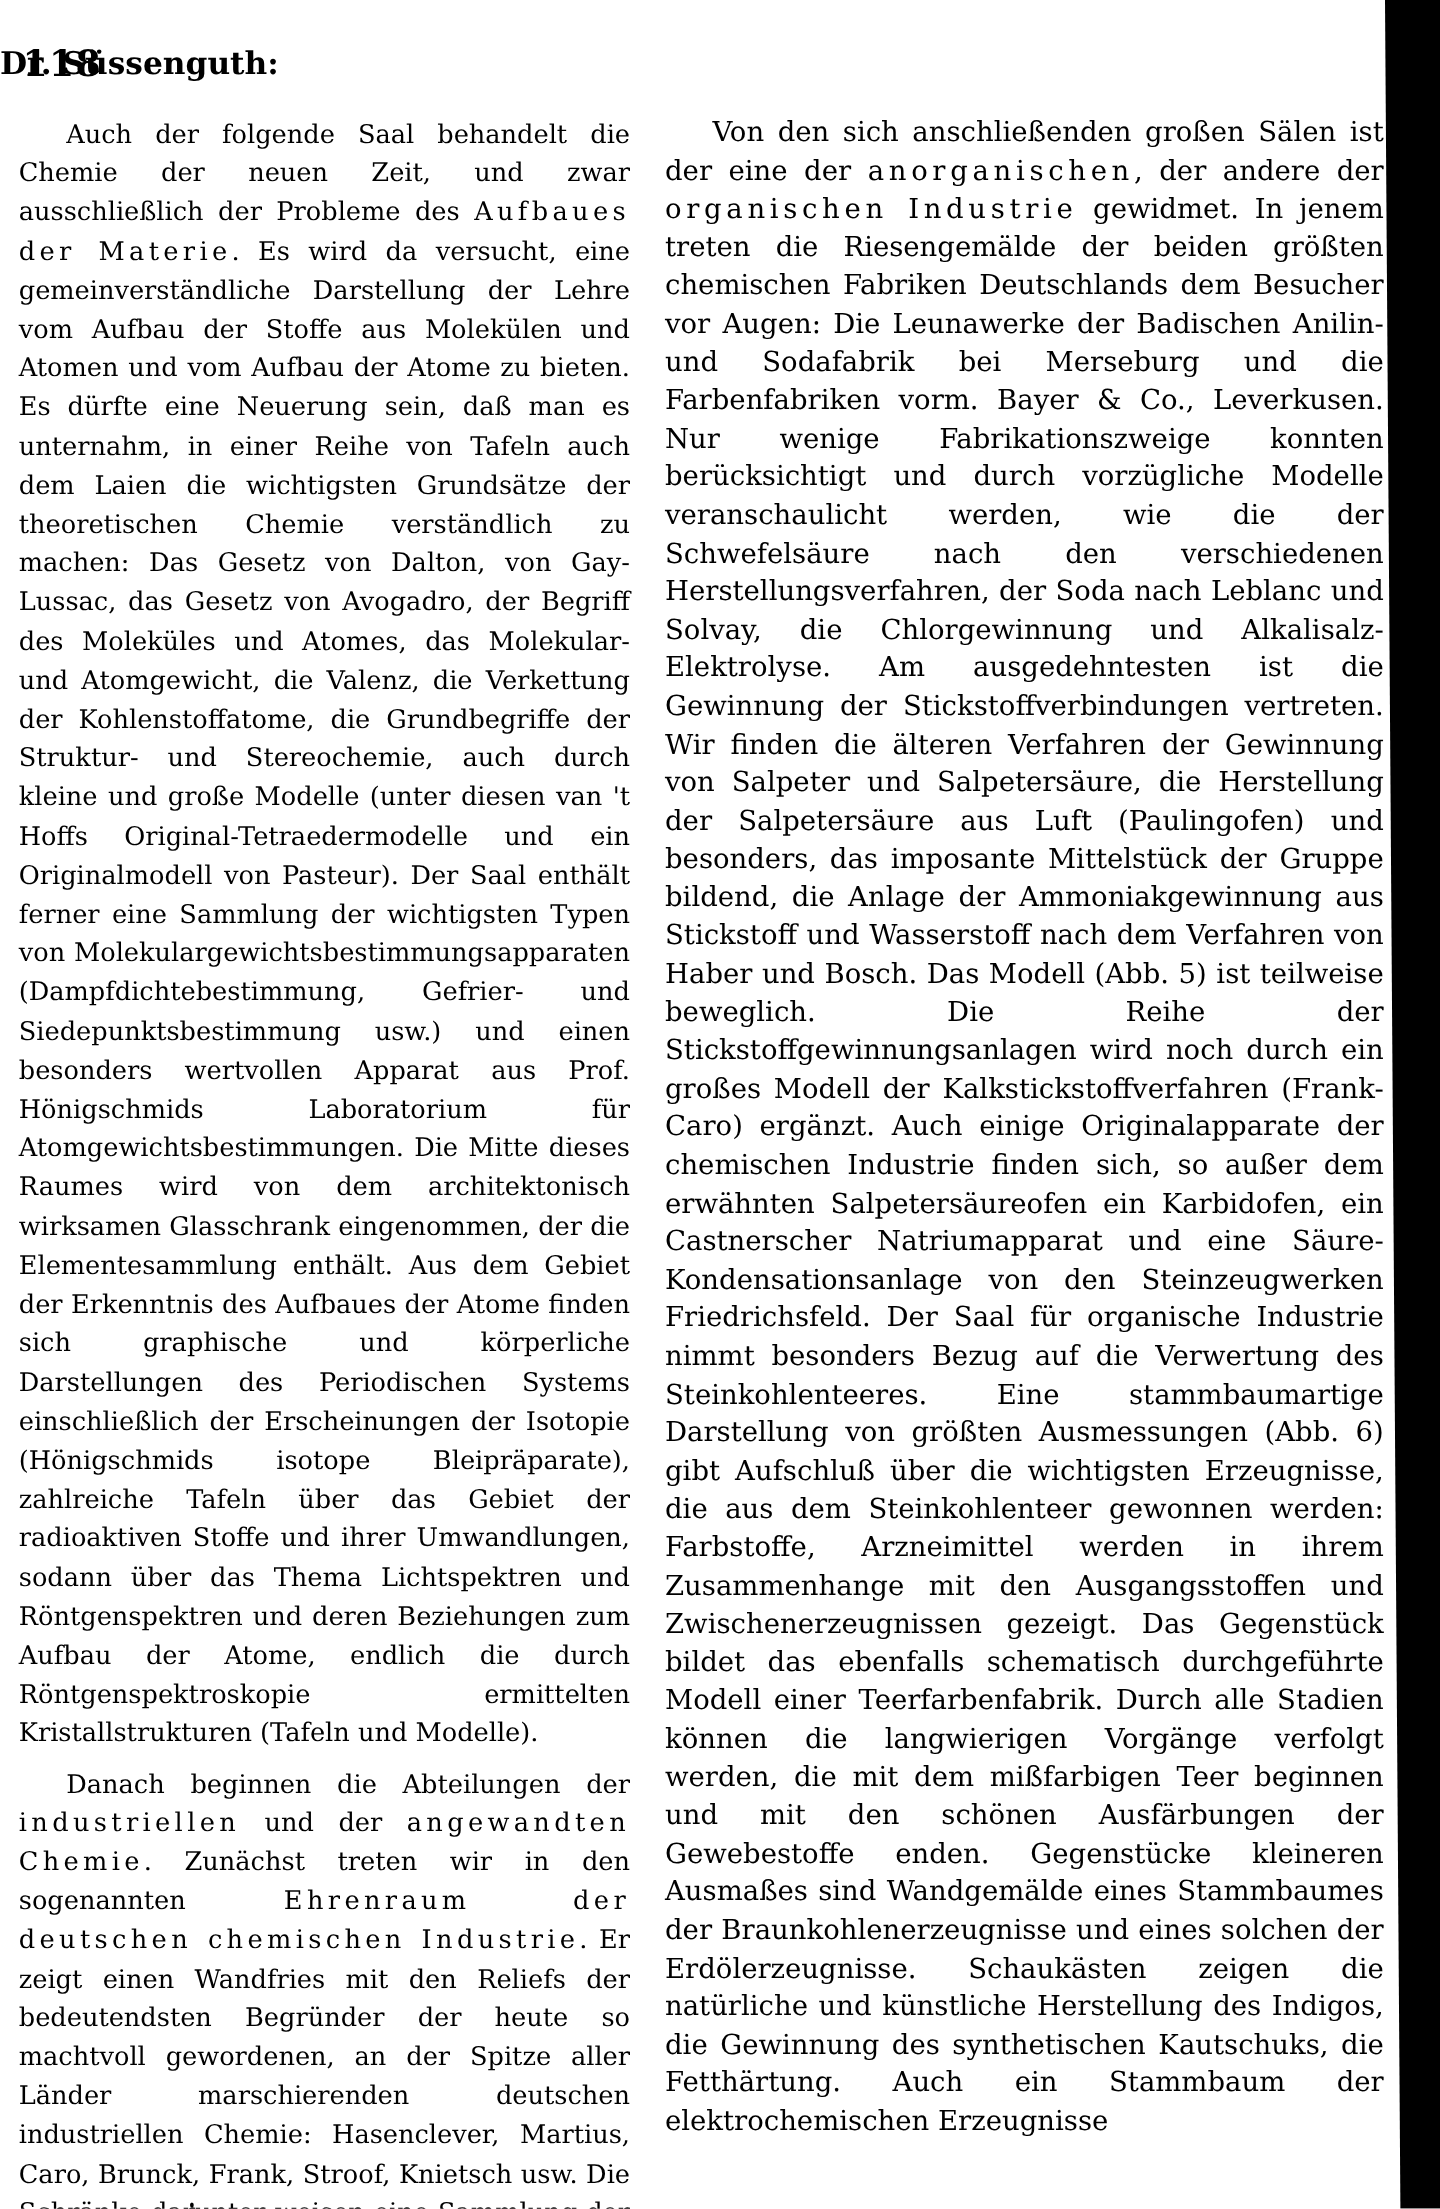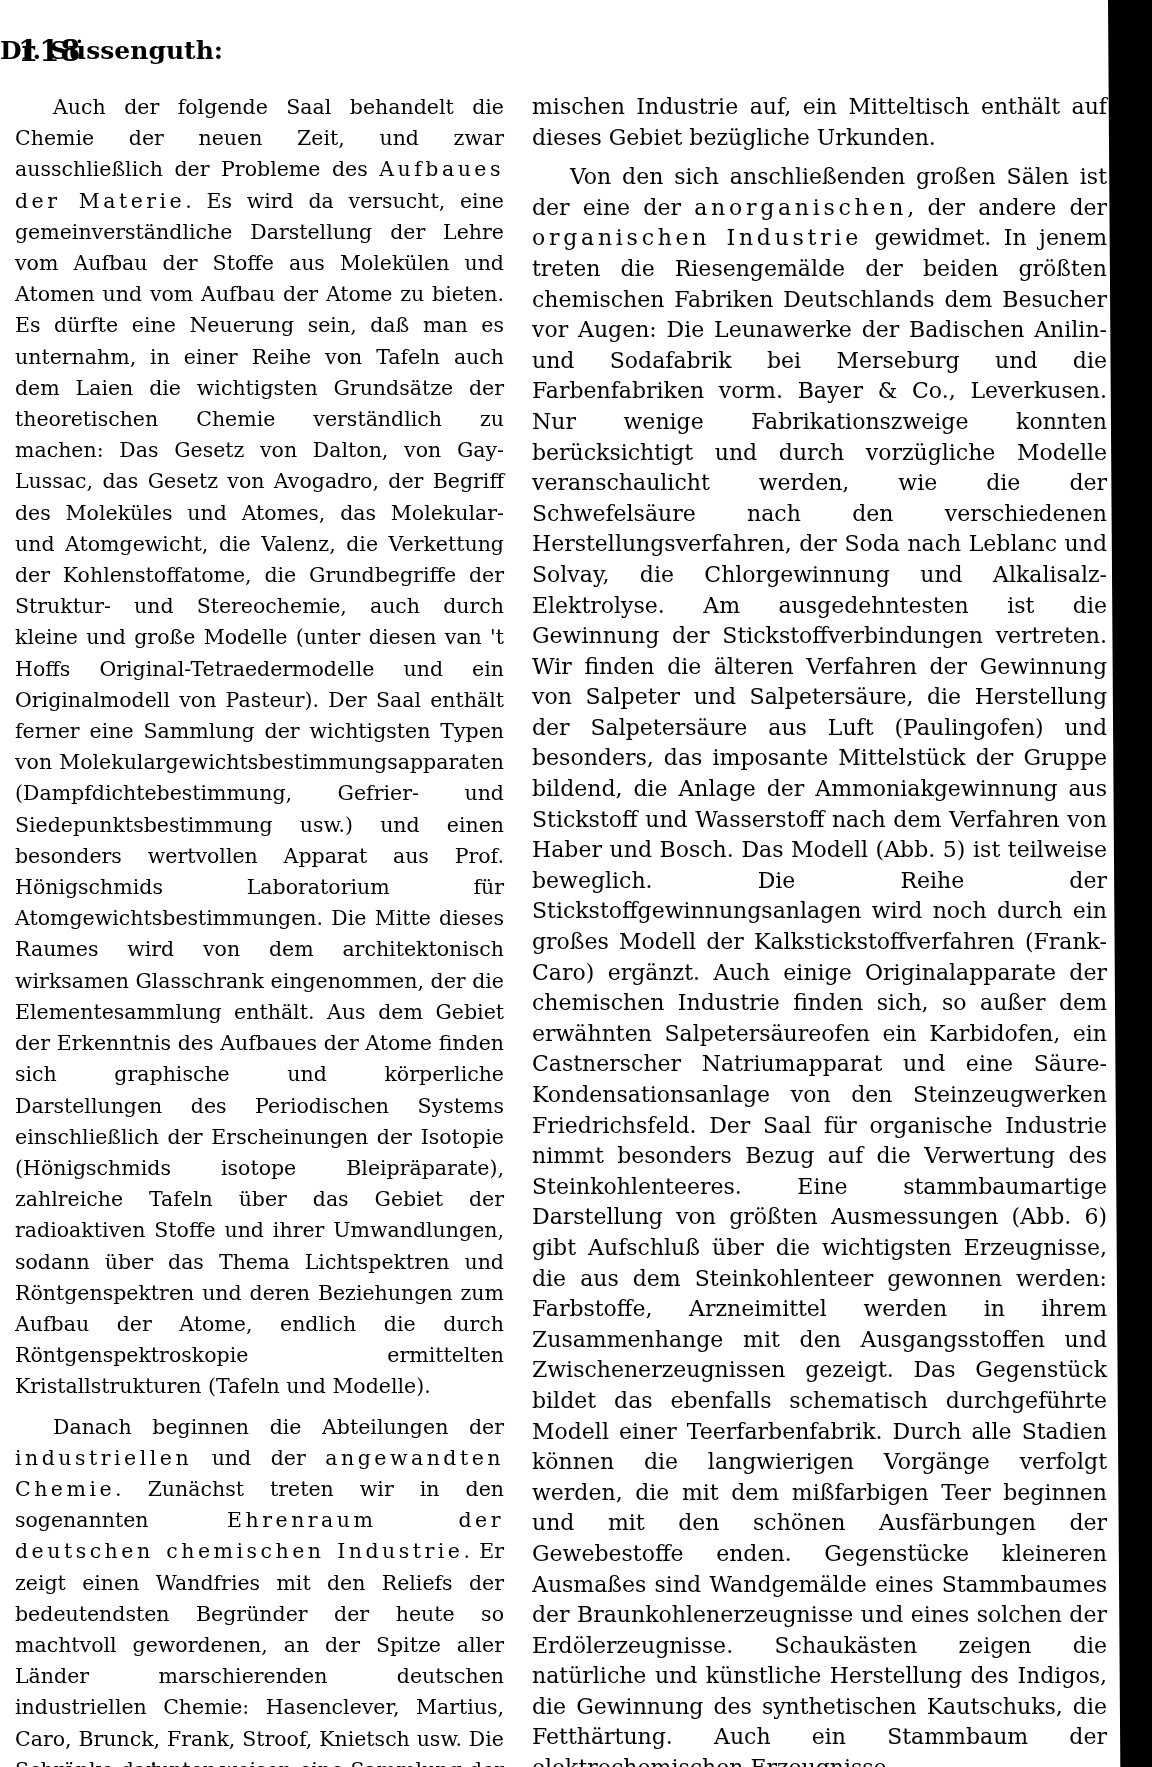--- a/index.html
+++ b/index.html
@@ -81,18 +81,17 @@
 
 <div class="page-number">118</div>
 <div class="running-header">Dr. Süssenguth:</div>
 
 <main class="columns">
   <section class="col col-left">
       <p class="para indent"><span class="seg">Auch der folgende Saal behandelt die Chemie der neuen Zeit, und zwar ausschließlich der Probleme des </span><span class="spaced">Aufbaues der Materie</span><span class="seg">. Es wird da versucht, eine gemeinverständliche Darstellung der Lehre vom Aufbau der Stoffe aus Molekülen und Atomen und vom Aufbau der Atome zu bieten. Es dürfte eine Neuerung sein, daß man es unternahm, in einer Reihe von Tafeln auch dem Laien die wichtigsten Grundsätze der theoretischen Chemie verständlich zu machen: Das Gesetz von Dalton, von Gay-Lussac, das Gesetz von Avogadro, der Begriff des Moleküles und Atomes, das Molekular- und Atomgewicht, die Valenz, die Verkettung der Kohlenstoffatome, die Grundbegriffe der Struktur- und Stereochemie, auch durch kleine und große Modelle (unter diesen van 't Hoffs Original-Tetraedermodelle und ein Originalmodell von Pasteur). Der Saal enthält ferner eine Sammlung der wichtigsten Typen von Molekulargewichtsbestimmungsapparaten (Dampfdichtebestimmung, Gefrier- und Siedepunktsbestimmung usw.) und einen besonders wertvollen Apparat aus Prof. Hönigschmids Laboratorium für Atomgewichtsbestimmungen. Die Mitte dieses Raumes wird von dem architektonisch wirksamen Glasschrank eingenommen, der die Elementesammlung enthält. Aus dem Gebiet der Erkenntnis des Aufbaues der Atome finden sich graphische und körperliche Darstellungen des Periodischen Systems einschließlich der Erscheinungen der Isotopie (Hönigschmids isotope Bleipräparate), zahlreiche Tafeln über das Gebiet der radioaktiven Stoffe und ihrer Umwandlungen, sodann über das Thema Lichtspektren und Röntgenspektren und deren Beziehungen zum Aufbau der Atome, endlich die durch Röntgenspektroskopie ermittelten Kristallstrukturen (Tafeln und Modelle).</span></p>
       <p class="para indent"><span class="seg">Danach beginnen die Abteilungen der </span><span class="spaced">industriellen</span><span class="seg"> und der </span><span class="spaced">angewandten Chemie</span><span class="seg">. Zunächst treten wir in den sogenannten </span><span class="spaced">Ehrenraum der deutschen chemischen Industrie</span><span class="seg">. Er zeigt einen Wandfries mit den Reliefs der bedeutendsten Begründer der heute so machtvoll gewordenen, an der Spitze aller Länder marschierenden deutschen industriellen Chemie: Hasenclever, Martius, Caro, Brunck, Frank, Stroof, Knietsch usw. Die Schränke darunter weisen eine Sammlung der volkswirtschaftlich wichtigsten Präparate der che-</span></p>
     </section>
   <section class="col col-right">
-      <p class="para"><span class="seg">mischen Industrie auf, ein Mitteltisch enthält auf dieses Gebiet bezügliche Urkunden.</span></p>
       <p class="para indent"><span class="seg">Von den sich anschließenden großen Sälen ist der eine der </span><span class="spaced">anorganischen</span><span class="seg">, der andere der </span><span class="spaced">organischen Industrie</span><span class="seg"> gewidmet. In jenem treten die Riesengemälde der beiden größten chemischen Fabriken Deutschlands dem Besucher vor Augen: Die Leunawerke der Badischen Anilin- und Sodafabrik bei Merseburg und die Farbenfabriken vorm. Bayer &amp; Co., Leverkusen. Nur wenige Fabrikationszweige konnten berücksichtigt und durch vorzügliche Modelle veranschaulicht werden, wie die der Schwefelsäure nach den verschiedenen Herstellungsverfahren, der Soda nach Leblanc und Solvay, die Chlorgewinnung und Alkalisalz-Elektrolyse. Am ausgedehntesten ist die Gewinnung der Stickstoffverbindungen vertreten. Wir finden die älteren Verfahren der Gewinnung von Salpeter und Salpetersäure, die Herstellung der Salpetersäure aus Luft (Paulingofen) und besonders, das imposante Mittelstück der Gruppe bildend, die Anlage der Ammoniakgewinnung aus Stickstoff und Wasserstoff nach dem Verfahren von Haber und Bosch. Das Modell (Abb. 5) ist teilweise beweglich. Die Reihe der Stickstoffgewinnungsanlagen wird noch durch ein großes Modell der Kalkstickstoffverfahren (Frank-Caro) ergänzt. Auch einige Originalapparate der chemischen Industrie finden sich, so außer dem erwähnten Salpetersäureofen ein Karbidofen, ein Castnerscher Natriumapparat und eine Säure-Kondensationsanlage von den Steinzeugwerken Friedrichsfeld. Der Saal für organische Industrie nimmt besonders Bezug auf die Verwertung des Steinkohlenteeres. Eine stammbaumartige Darstellung von größten Ausmessungen (Abb. 6) gibt Aufschluß über die wichtigsten Erzeugnisse, die aus dem Steinkohlenteer gewonnen werden: Farbstoffe, Arzneimittel werden in ihrem Zusammenhange mit den Ausgangsstoffen und Zwischenerzeugnissen gezeigt. Das Gegenstück bildet das ebenfalls schematisch durchgeführte Modell einer Teerfarbenfabrik. Durch alle Stadien können die langwierigen Vorgänge verfolgt werden, die mit dem mißfarbigen Teer beginnen und mit den schönen Ausfärbungen der Gewebestoffe enden. Gegenstücke kleineren Ausmaßes sind Wandgemälde eines Stammbaumes der Braunkohlenerzeugnisse und eines solchen der Erdölerzeugnisse. Schaukästen zeigen die natürliche und künstliche Herstellung des Indigos, die Gewinnung des synthetischen Kautschuks, die Fetthärtung. Auch ein Stammbaum der elektrochemischen Erzeugnisse</span></p>
     </section>
 </main>
 
 <div class="scan-speck"></div>
 
 </body></html>

